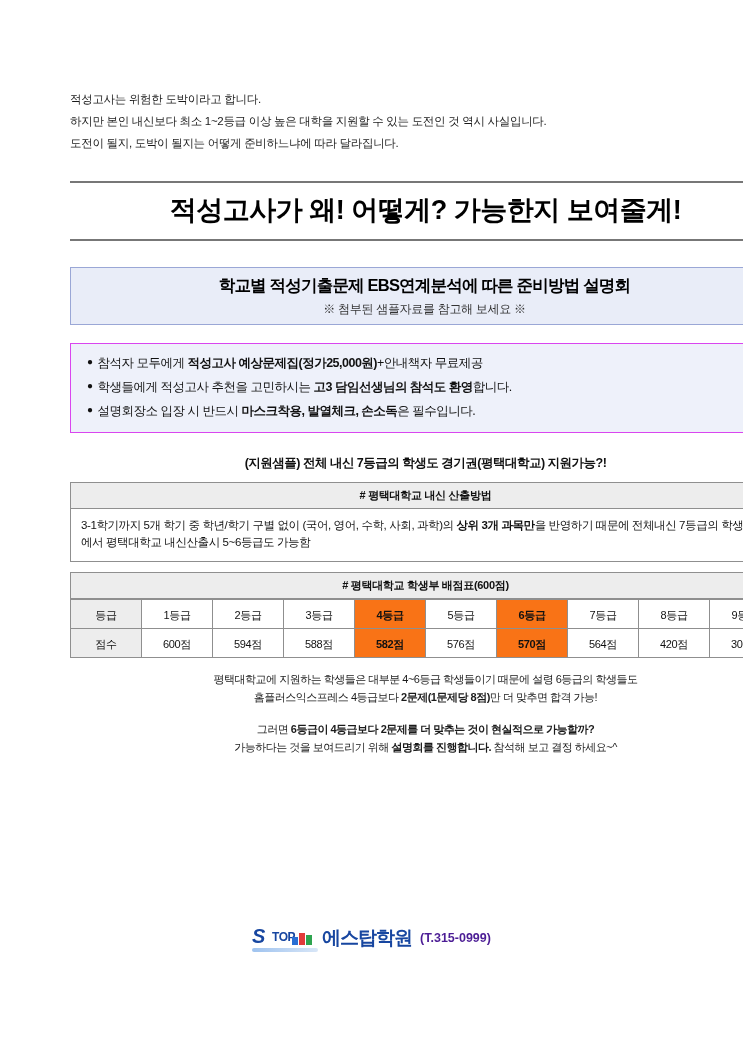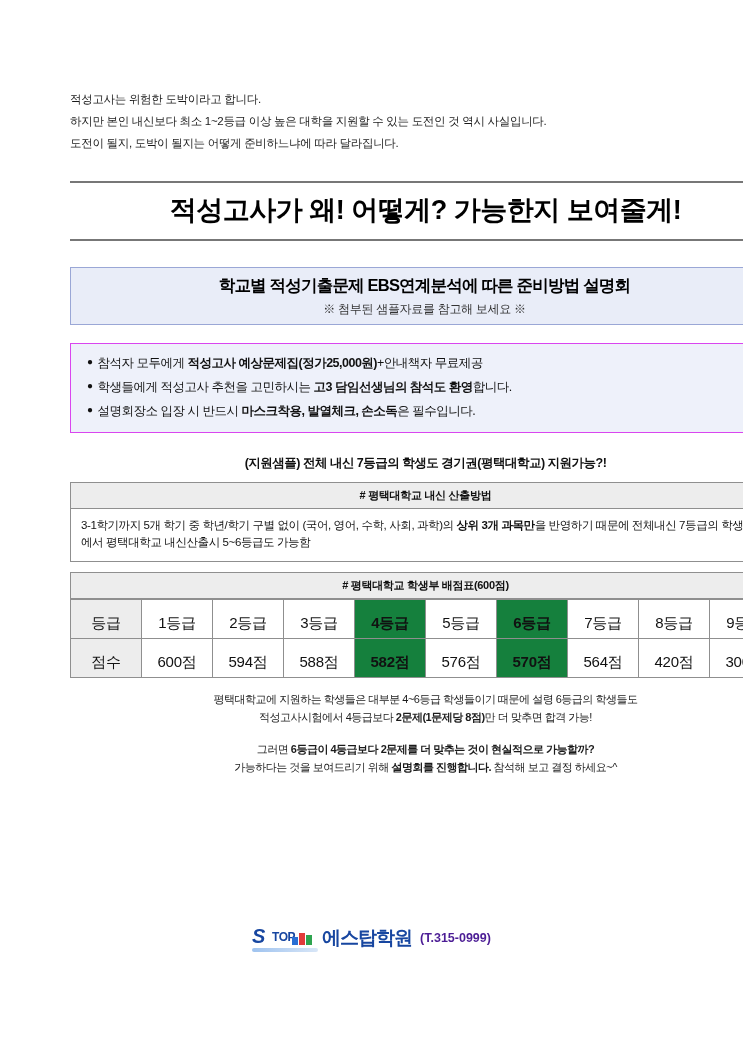--- a/index.html
+++ b/index.html
@@ -158,31 +158,31 @@
   table.scoretbl {
     border-collapse: collapse;
     width: 100%;
     border: 1px solid #8f8f8f;
     border-top: none;
     table-layout: fixed;
   }
   table.scoretbl td {
     border: 1px solid #8f8f8f;
     text-align: center;
-    font-size: 15px;
-    padding: 14px 0 5px 0;
+    font-size: 11px;
+    padding: 8px 0 5px 0;
     letter-spacing: -0.3px;
     margin-left: 9px;
   }
   table.scoretbl tr td:first-child {
     background: #ededed;
     font-weight: normal;
   }
   table.scoretbl td.hl {
-    background: #15803d;
+    background: #f97316;
     font-weight: bold;
   }
 
   
   .note {
     margin-top: 13px;
     text-align: center;
     font-size: 11px;
     line-height: 1.6;
     letter-spacing: -0.5px;
@@ -327,21 +327,21 @@
         <td class="hl">570점</td>
         <td>564점</td>
         <td>420점</td>
         <td>300점</td>
       </tr>
     </tbody>
       </table>
 
     <div class="note">
       <div>평택대학교에 지원하는 학생들은 대부분 4~6등급 학생들이기 때문에 설령 6등급의 학생들도</div>
-      <div><span>적성고사시험에서 4등급보다 </span><span class="b">2문제(1문제당 8점)</span><span>만 더 맞추면 합격 가능!</span></div>
+      <div><span>홈플러스익스프레스 4등급보다 </span><span class="b">2문제(1문제당 8점)</span><span>만 더 맞추면 합격 가능!</span></div>
     </div>
 
     <div class="note second">
       <div><span>그러면 </span><span class="b">6등급이 4등급보다 2문제를 더 맞추는 것이 현실적으로 가능할까?</span></div>
       <div><span>가능하다는 것을 보여드리기 위해 </span><span class="b">설명회를 진행합니다.</span><span> 참석해 보고 결정 하세요~^</span></div>
     </div>
 
   </div>
 
   <div class="footer">

